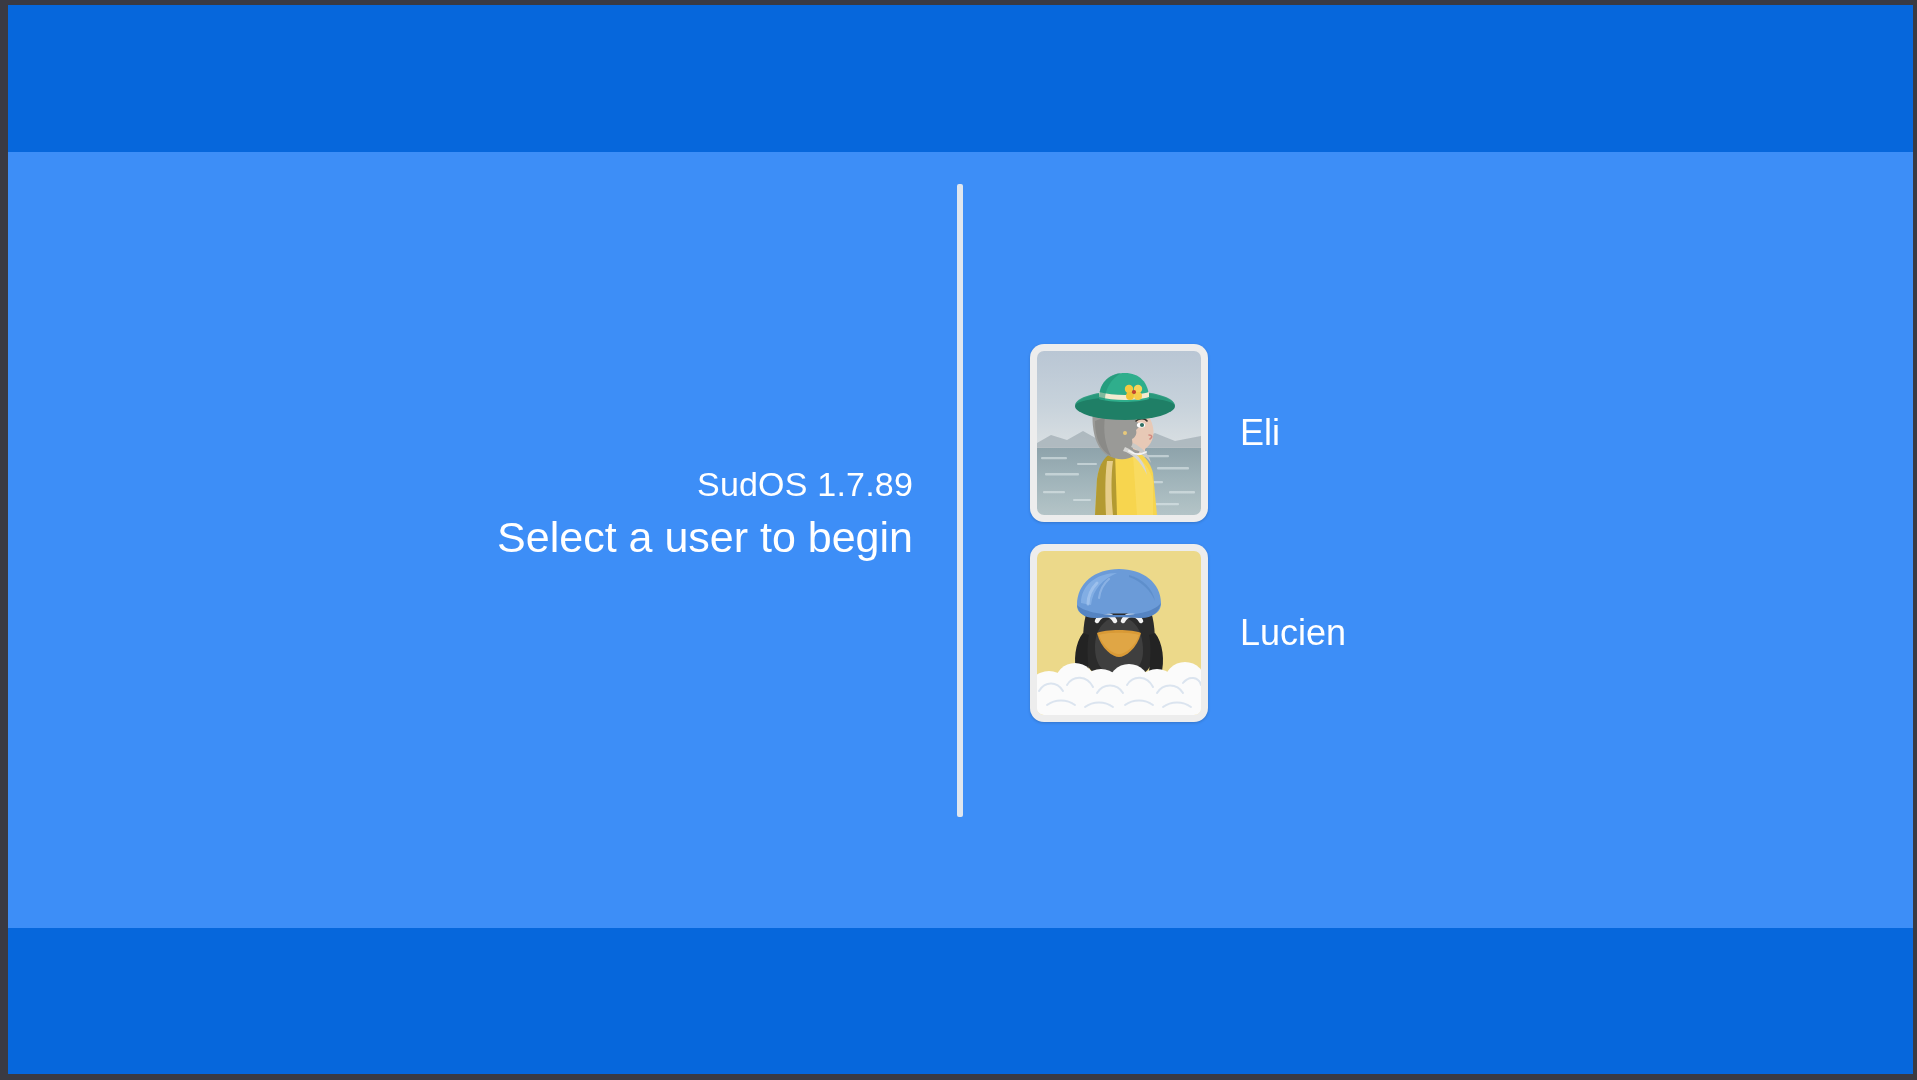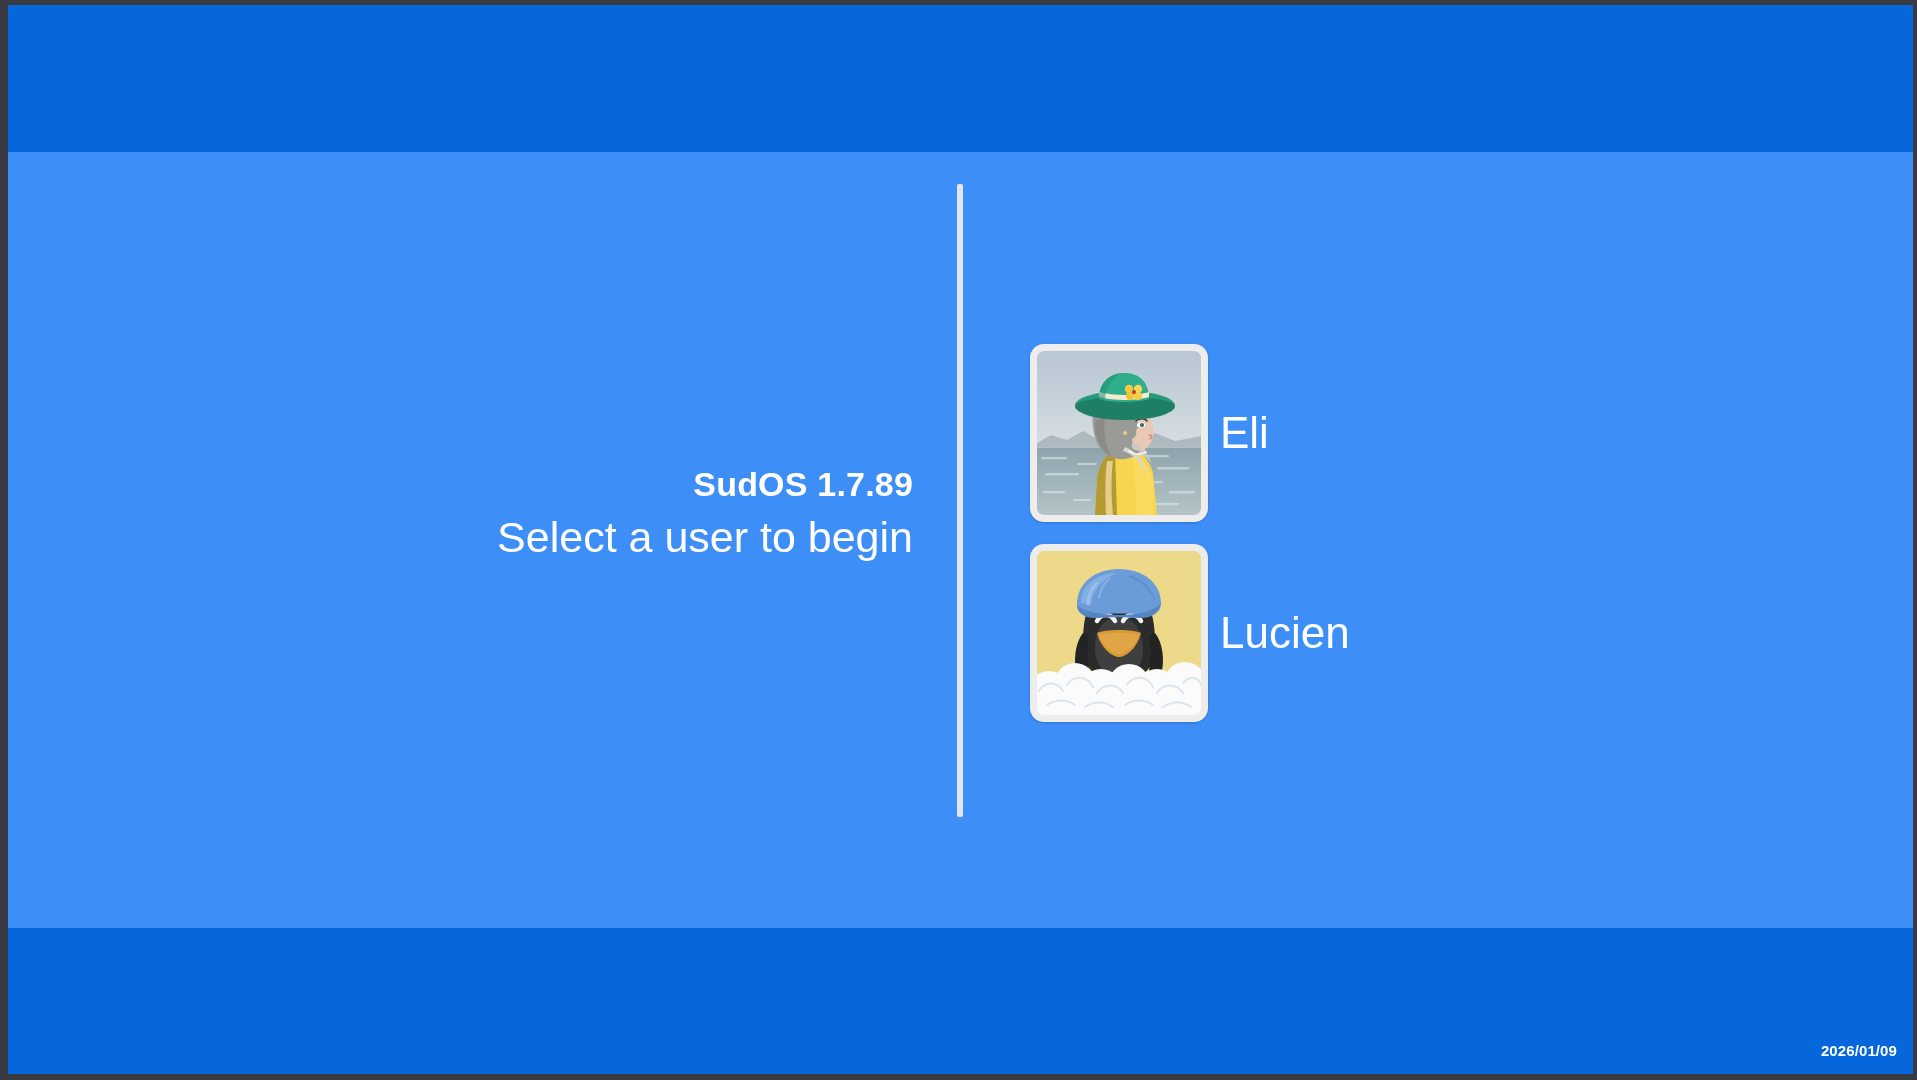--- a/index.html
+++ b/index.html
@@ -72,21 +72,21 @@
   .brand-block {
     position: absolute;
     right: 1000px;
     top: 312px;
     width: 620px;
     text-align: right;
     color: #ffffff;
   }
   .brand-title {
     font-size: 34px;
-    font-weight: bold;
+    font-weight: normal;
     line-height: 1.18;
     letter-spacing: 0.2px;
     white-space: nowrap;
   }
   .brand-subtitle {
     font-size: 43px;
     font-weight: normal;
     line-height: 1.2;
     margin-top: 8px;
     white-space: nowrap;
@@ -116,23 +116,23 @@
   }
   .avatar-frame {
     width: 100%;
     height: 100%;
     border-radius: 7px;
     overflow: hidden;
     position: relative;
   }
   .user-name {
     color: #ffffff;
-    font-size: 44px;
+    font-size: 36px;
     font-weight: normal;
-    margin-left: 12px;
+    margin-left: 32px;
     white-space: nowrap;
     line-height: 1;
   }
 
   
   .av-beach { width: 100%; height: 100%; display: block; }
 
   
   .av-tux { width: 100%; height: 100%; display: block; }
 
@@ -324,16 +324,15 @@
             </svg>
           </div>
         </div>
         <div class="user-name">Lucien</div>
       </div>
 
     </div>
   </div>
 
   <div class="footer-text">
-    <div class="footer-line">2026/01/09</div>
   </div>
 
 </div>
 
 </body></html>

